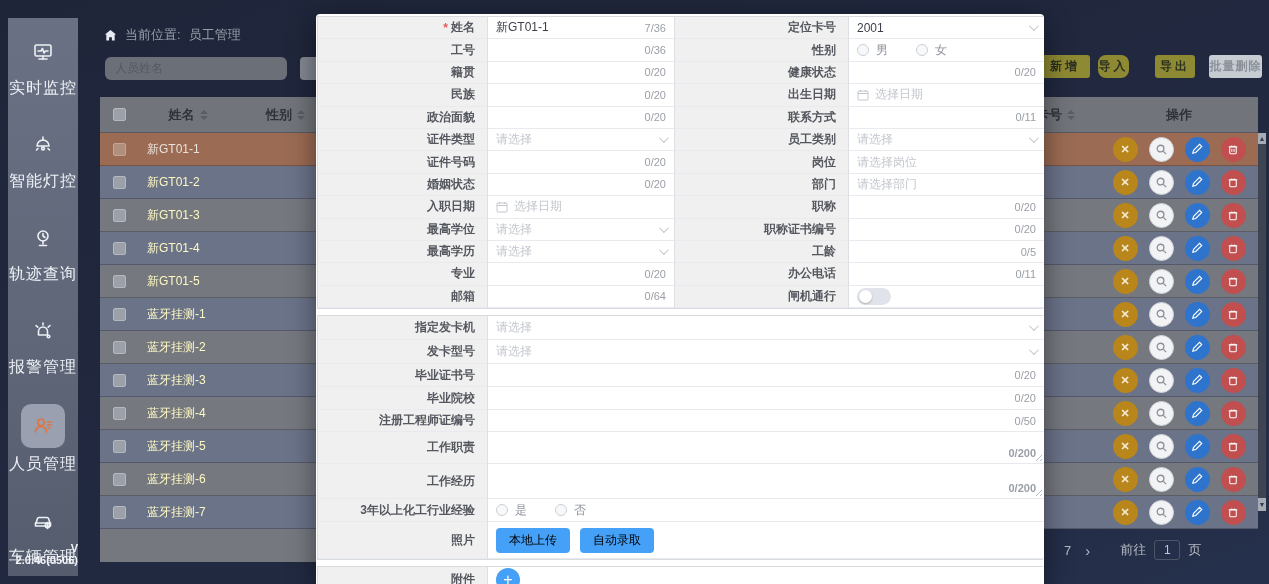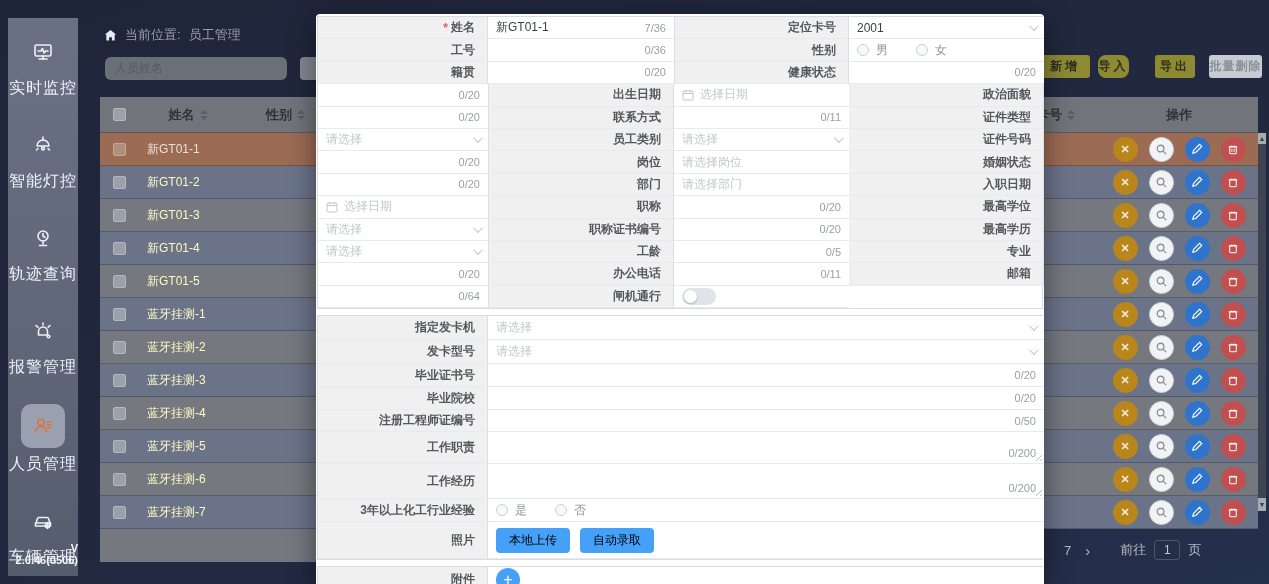--- a/index.html
+++ b/index.html
@@ -93,21 +93,21 @@
   .val{ color:#3c3f45; } .ph{ color:#c2c6cc; } .cnt{ margin-left:auto; color:#9a9ea6; font-size:11px; }
   .chev{ margin-left:auto; width:7px; height:7px; border-right:1.5px solid #c0c4cc;
          border-bottom:1.5px solid #c0c4cc; transform:rotate(45deg) translateY(-2px); }
   .radio{ display:flex; align-items:center; gap:7px; color:#8f939b; }
   .radio + .radio{ margin-left:28px; }
   .rdot{ width:12px; height:12px; border-radius:50%; border:1px solid #ccd0d6; background:#f7f8fa; }
   .toggle{ width:34px; height:17px; border-radius:9px; background:#e0e4ea; position:relative; cursor:pointer; }
   .toggle .knob{ position:absolute; left:2px; top:2px; width:13px; height:13px; border-radius:50%;
                  background:#fff; box-shadow:0 1px 2px rgba(0,0,0,.25); }
   .cal{ margin-right:6px; }
-  .ta .cnt{ align-self:flex-end; margin-bottom:4px; }
+  .ta .cnt{ align-self:flex-end; margin-bottom:4px;font-weight:bold; }
   .resizer{ position:absolute; right:2px; bottom:2px; width:9px; height:9px;
             background:repeating-linear-gradient(135deg,transparent 0 2px,#b9bdc3 2px 3px);
             clip-path:polygon(100% 0,100% 100%,0 100%); }
   .bluebtn{ height:25px; padding:0 13px; background:#45a0f7; color:#000000; font-size:12px;
             border:none; border-radius:4px; margin-right:10px; cursor:pointer; }
   .plusbtn{ width:24px; height:24px; border-radius:50%; background:#45a0f7; color:#fff; border:none;
             font-size:16px; line-height:22px; text-align:center; cursor:pointer; }
 </style>
 </head>
 <body>
@@ -686,20 +686,23 @@
       <div class="inp">
           <span class="cnt">0/20</span>
         </div>
       <div class="lab rc">
           <span>健康状态</span>
         </div>
       <div class="inp">
           <span class="cnt">0/20</span>
         </div>
 
+      <div class="lab">
+          <span>民族</span>
+        </div>
       <div class="inp">
           <span class="cnt">0/20</span>
         </div>
       <div class="lab rc">
           <span>出生日期</span>
         </div>
       <div class="inp">
           <svg class="cal" width="12" height="12" viewBox="0 0 12 12">
             <rect x="1" y="2" width="10" height="9" rx="1" fill="none" stroke="#c2c6cc"></rect>
             <line x1="3.5" y1="1" x2="3.5" y2="3" stroke="#c2c6cc"></line>

